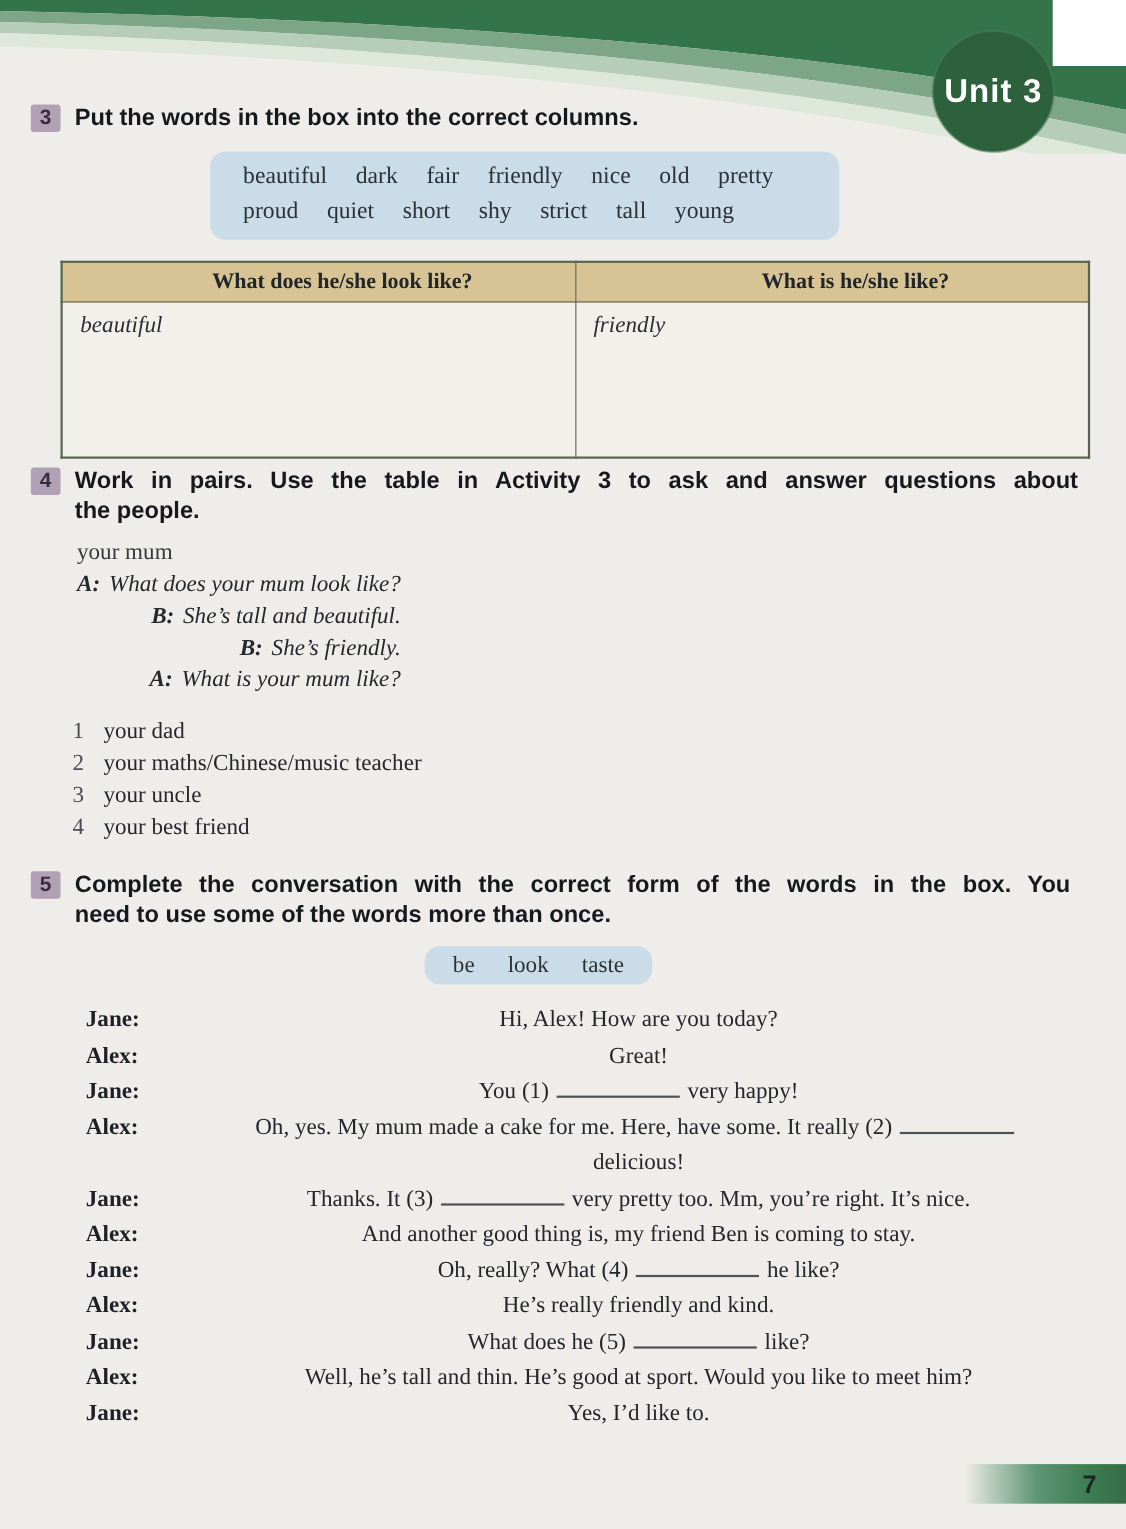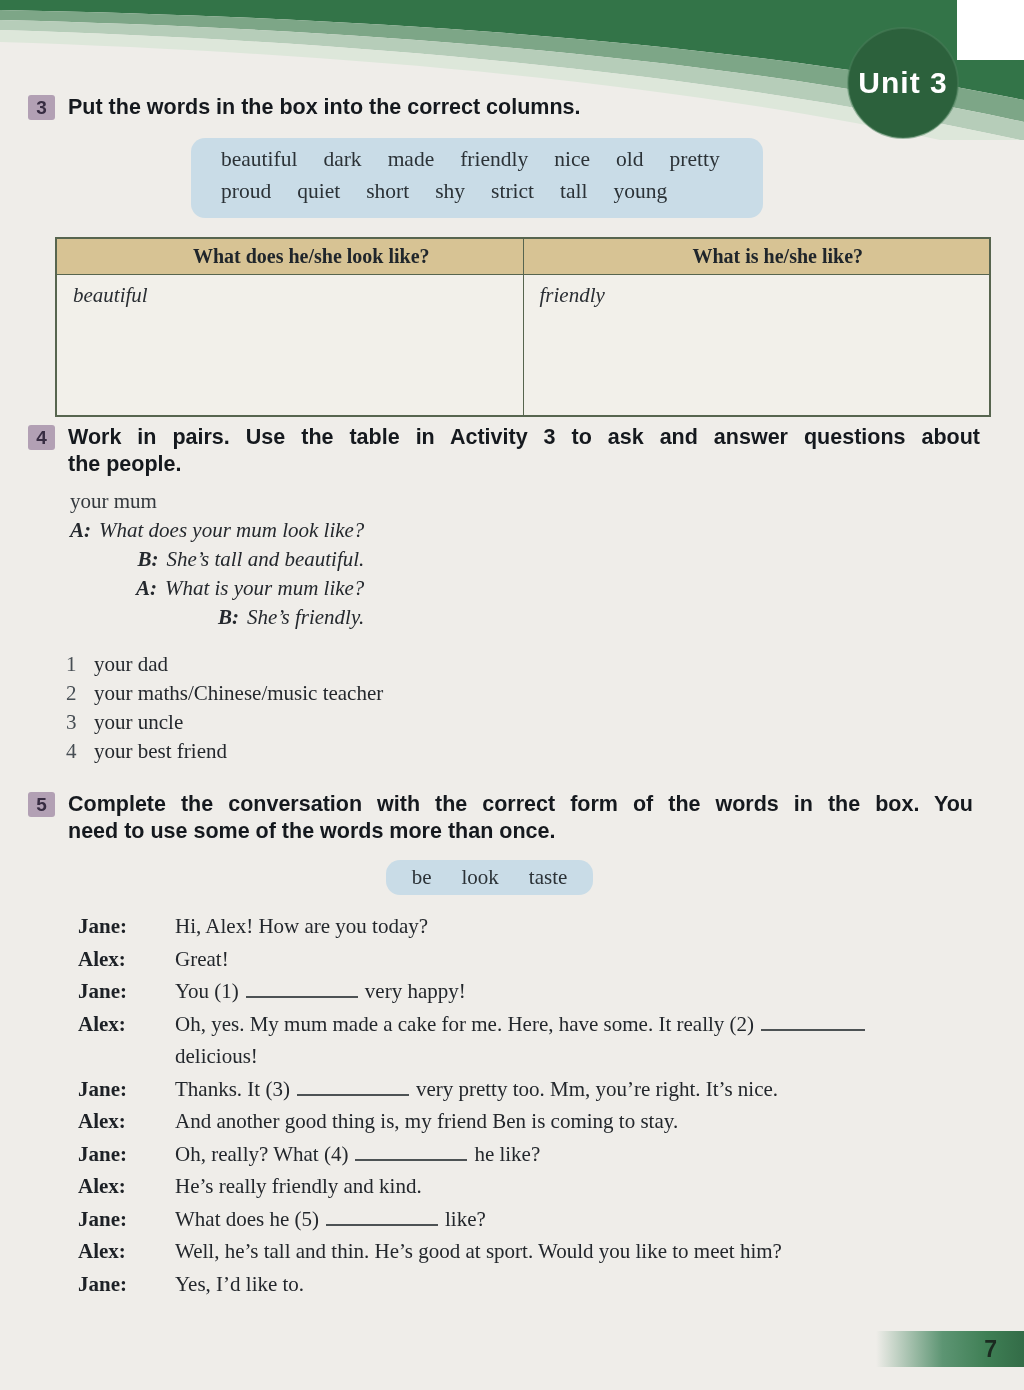--- a/index.html
+++ b/index.html
@@ -45,21 +45,21 @@
   .ex-topic{font-style:normal;color:#33383d;}
   .ex-line{font-style:italic;text-align:right;}
   .ex-speaker{font-weight:bold;font-style:italic;margin-right:8px;}
   #act4-list{top:653px;left:66px;font-size:21px;line-height:22px;}
   #act4-list .row{margin-bottom:7px;}
   .li-num{display:inline-block;width:16px;margin-right:12px;color:#474e54;}
   
   #conversation{top:915px;left:78px;width:908px;font-size:21px;line-height:22px;}
   .conv-row{display:flex;margin-bottom:10.5px;gap:40px;}
   .conv-speaker{flex:0 0 57px;font-weight:bold;color:#1d2126;}
-  .conv-text{flex:1;color:#23272c;}
+  .conv-text{flex:1;color:#23272c;text-align:center;}
   .blank{display:inline-block;width:112px;height:15px;
     border-bottom:2px solid #4d5254;margin:0 7px;vertical-align:baseline;}
   
   #footer-bar{top:1331px;right:0;width:148px;height:36px;
     background:linear-gradient(90deg, rgba(63,127,85,0) 0%, #5d9573 45%, #3f7f55 75%, #336c47 100%);
     display:flex;align-items:center;justify-content:flex-end;
     padding-right:27px;box-sizing:border-box;
     font-family:"Liberation Sans",sans-serif;font-weight:bold;
     font-size:23px;color:#1b2a20;}
 </style>
@@ -81,21 +81,21 @@
 
 <div class="abs act-head" style="top:94px;left:28px;width:720px;">
   <span class="num-badge">3</span>
   <span class="head-text">Put the words in the box into the correct columns.</span>
 </div>
 
 <div class="abs word-box" id="wordbox1">
   <div class="wb-row">
     <span>beautiful</span>
     <span>dark</span>
-    <span>made</span>
+    <span>fair</span>
     <span>friendly</span>
     <span>nice</span>
     <span>old</span>
     <span>pretty</span>
   </div>
   <div class="wb-row">
     <span>proud</span>
     <span>quiet</span>
     <span>short</span>
     <span>shy</span>
@@ -130,24 +130,24 @@
 
 <div class="abs" id="act4-example">
   <div class="row ex-topic">your mum</div>
   <div class="row ex-line">
     <span class="ex-speaker">A:</span><span>What does your mum look like?</span>
   </div>
   <div class="row ex-line">
     <span class="ex-speaker">B:</span><span>She’s tall and beautiful.</span>
   </div>
   <div class="row ex-line">
+    <span class="ex-speaker">B:</span><span>She’s friendly.</span>
+  </div>
+  <div class="row ex-line">
     <span class="ex-speaker">A:</span><span>What is your mum like?</span>
-  </div>
-  <div class="row ex-line">
-    <span class="ex-speaker">B:</span><span>She’s friendly.</span>
   </div>
 </div>
 
 <div class="abs" id="act4-list">
   <div class="row">
     <span class="li-num">1</span><span>your dad</span>
   </div>
   <div class="row">
     <span class="li-num">2</span><span>your maths/Chinese/music teacher</span>
   </div>

